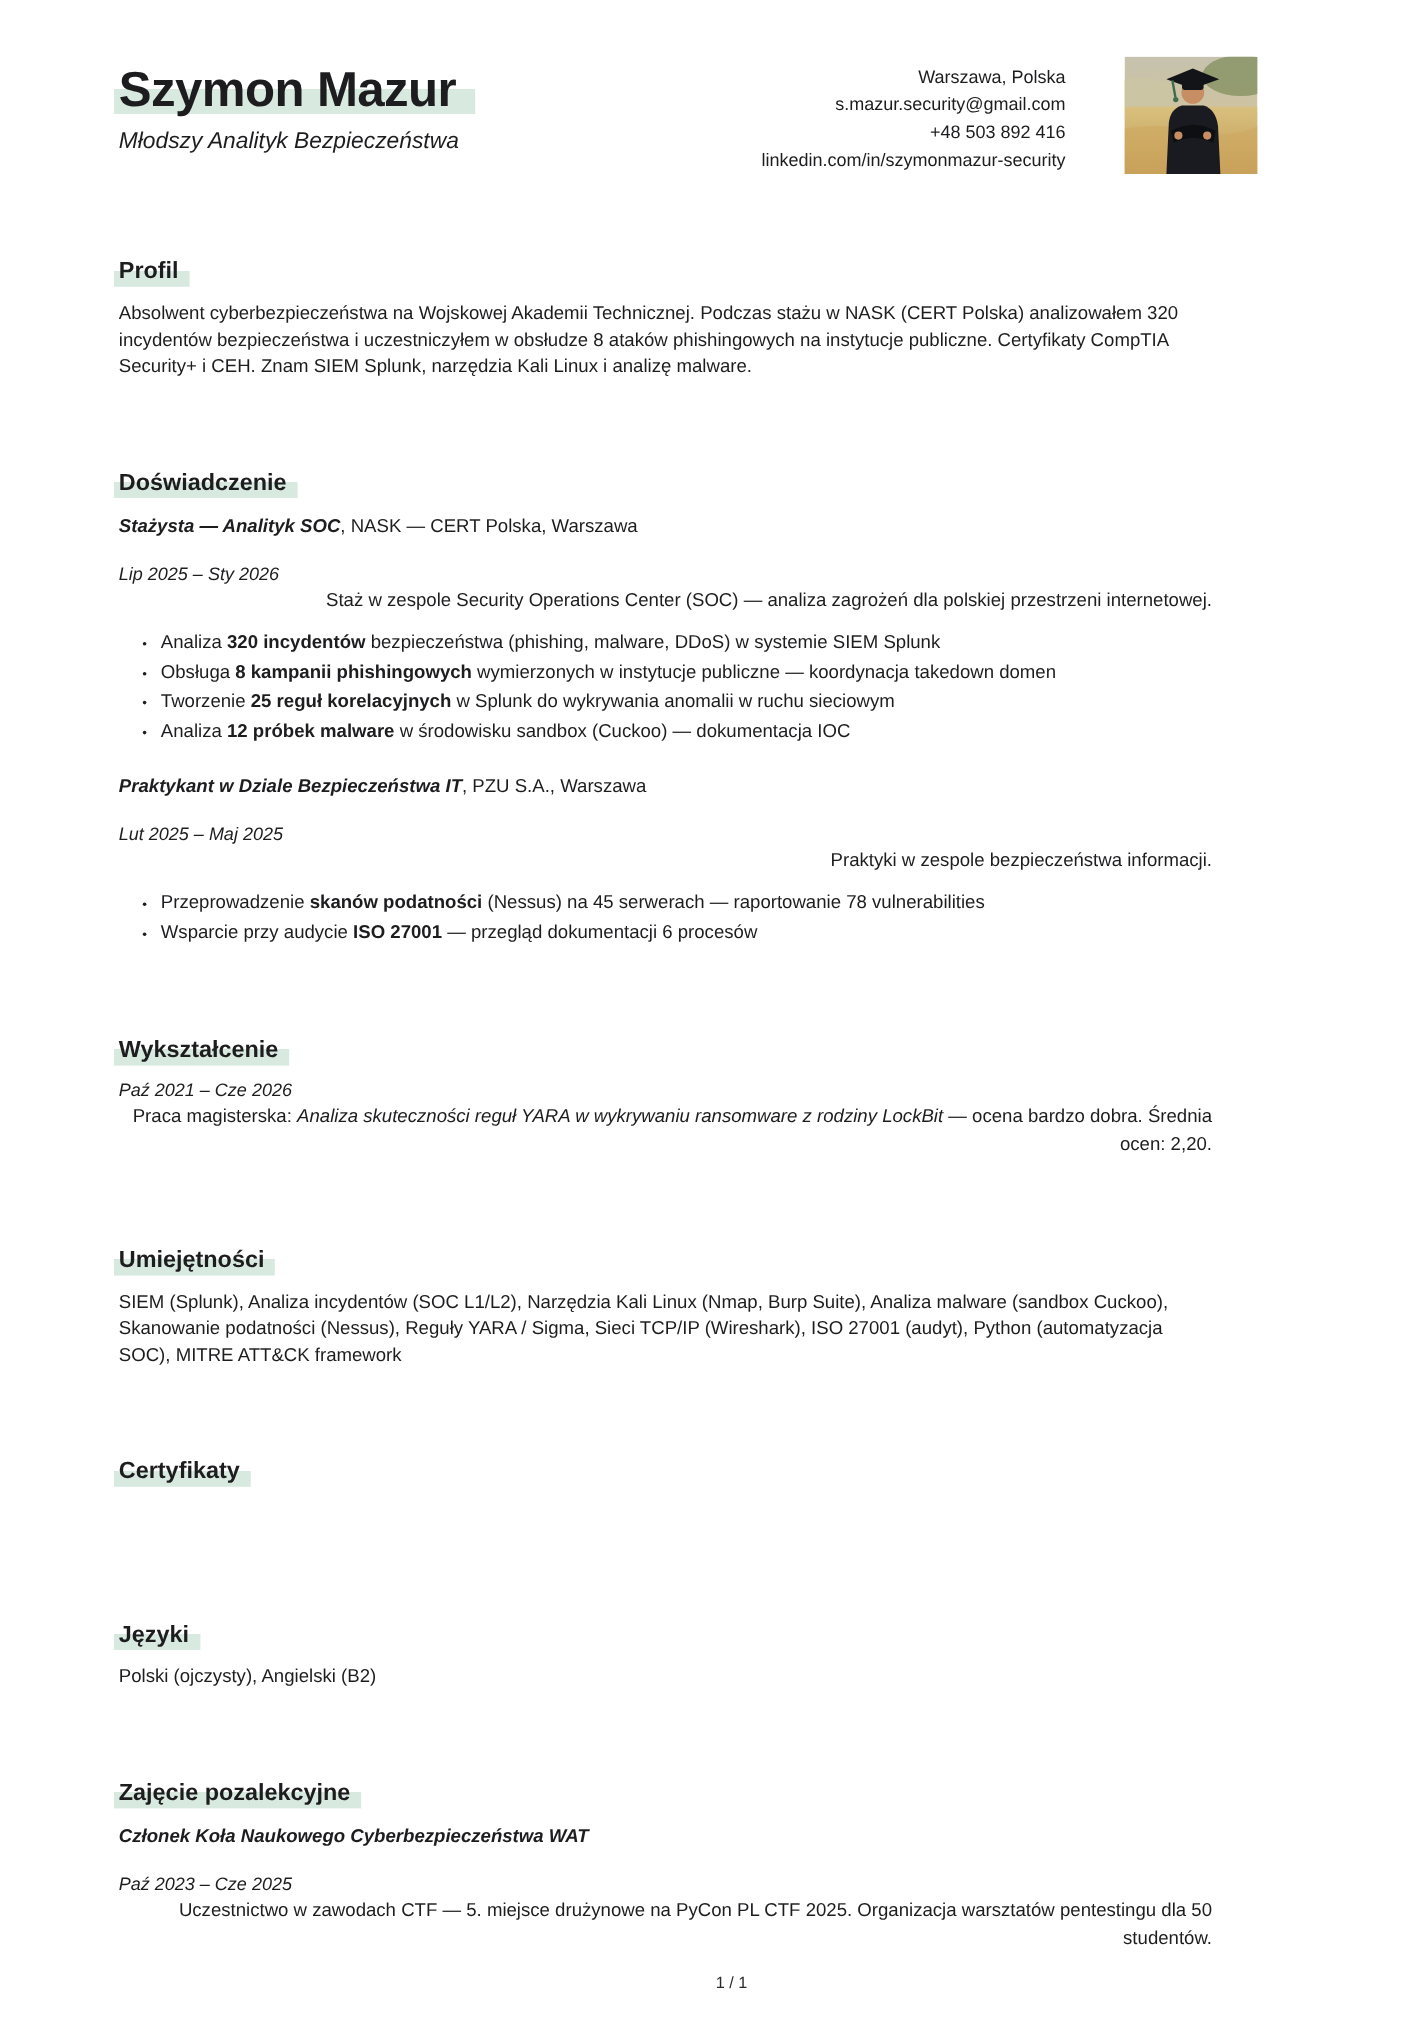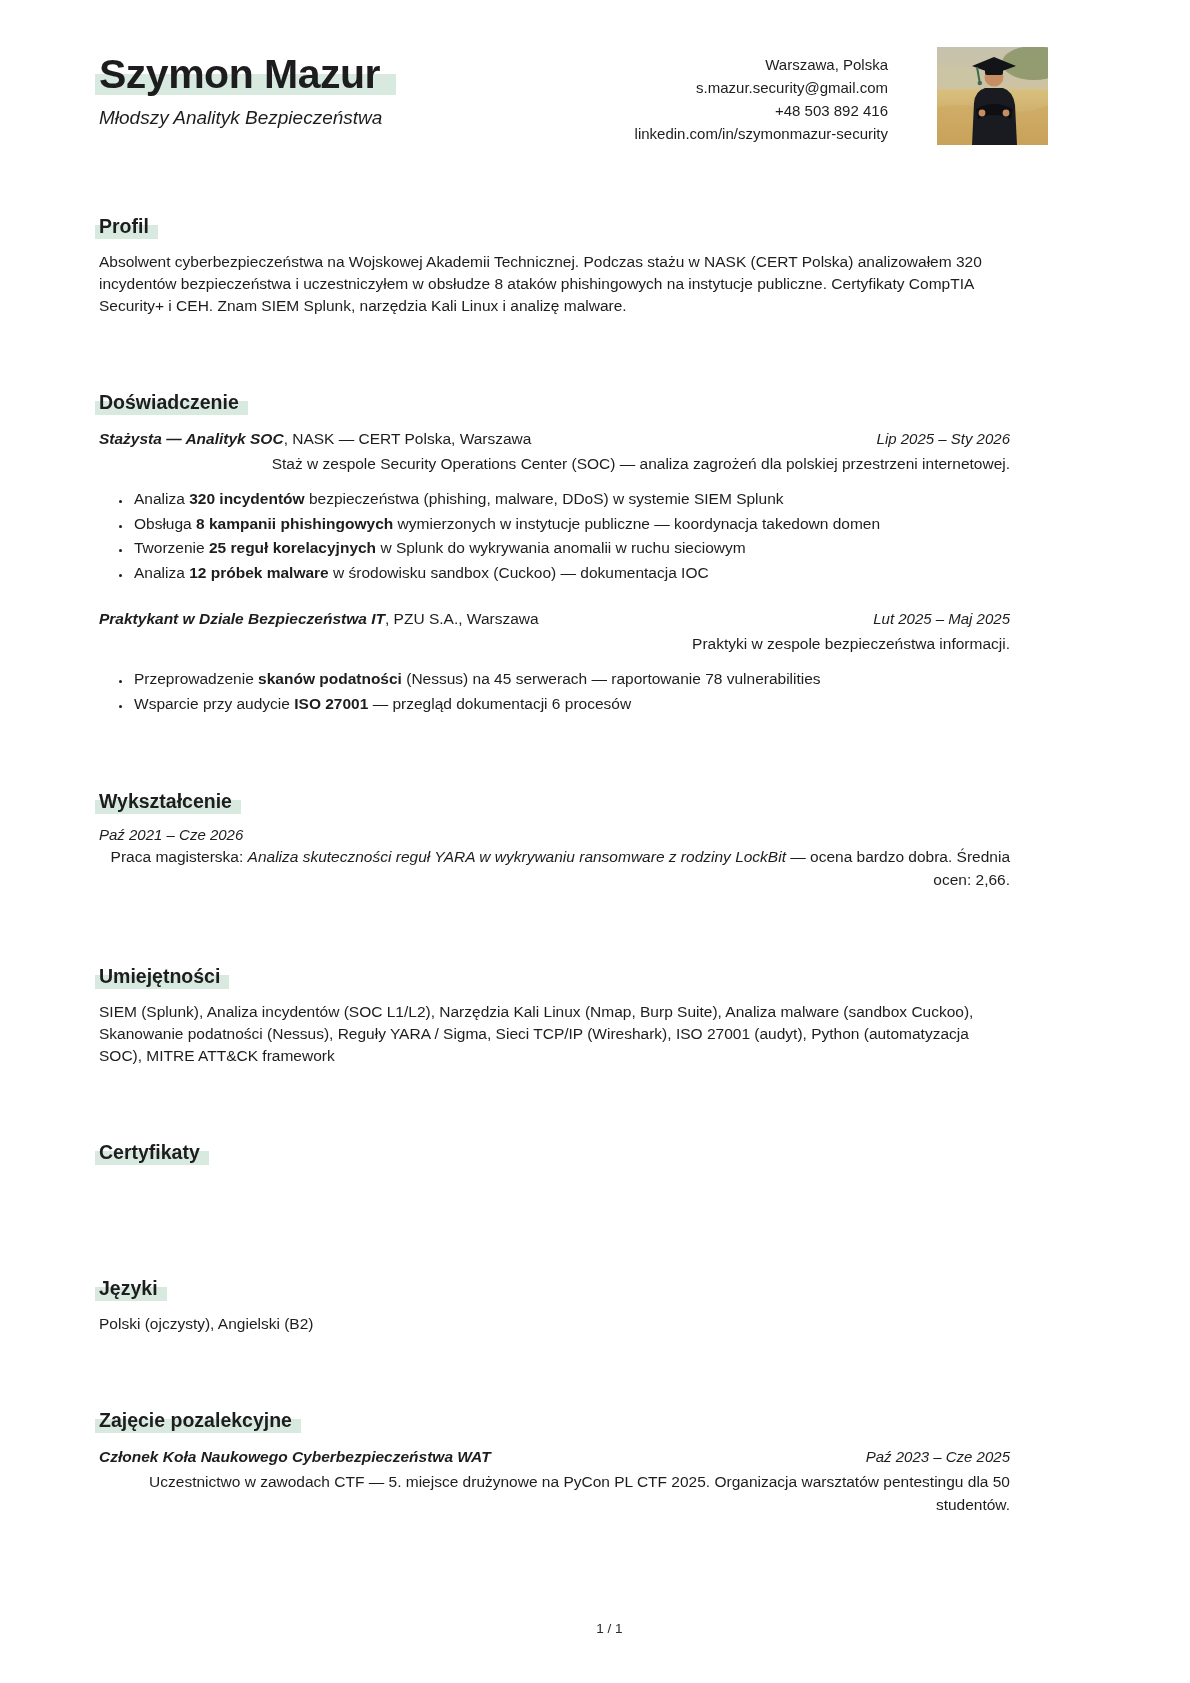--- a/index.html
+++ b/index.html
@@ -26,33 +26,33 @@
   h2{ font-size:19.5px; font-weight:700; margin:28px 0 12px; line-height:26px; }
   h2 .hl{
     display:inline-block; padding:0 9px 0 4px; margin-left:-4px;
     background:linear-gradient(transparent 48%, var(--hl) 48%);
     margin-top:44px;
   }
   .section-profil h2{ margin-top:24px; }
   p.body{ margin:0; font-size:15.5px; line-height:22px; }
   
   .entry{ margin-bottom:22px; }
-  .entry-head{ display:flex; justify-content:space-between; align-items:baseline; gap:20px; }
+  .entry-head{ display:flex; justify-content:space-between; align-items:baseline; gap:20px;flex-direction:column; }
   .entry-title{ font-size:15.5px; line-height:23px; }
   .bi{ font-weight:700; font-style:italic; }
   .entry-date{ font-size:15px; font-style:italic; white-space:nowrap; flex:0 0 auto; }
   .entry-summary{ margin-top:2px; font-size:15.5px; line-height:23px;text-align:right; }
   ul.bullets{ margin:12px 0 0; padding-left:33px; }
   ul.bullets li{ font-size:15.5px; line-height:24.5px; margin:0; padding-left:2px; }
   ul.bullets li::marker{ font-size:11px; }
   .it{ font-style:italic; }
   .section-certs .empty{ height:26px; }
   
   .footer{
-    position:absolute; bottom:47px; left:44px; width:1021px;
+    position:absolute; bottom:23px; left:44px; width:1021px;
     text-align:center; font-size:13.5px; color:#2a2a2c;
   }
 </style>
 </head>
 <body>
 
 <div class="page">
 
   <div class="header">
     <div class="head-left">
@@ -129,21 +129,21 @@
       </ul>
     </div>
   </section>
 
   <section>
     <h2><span class="hl">Wykształcenie</span></h2>
     <div class="entry">
       <div class="entry-head">
         <div class="entry-date">Paź 2021 – Cze 2026</div>
       </div>
-      <div class="entry-summary"><span>Praca magisterska: </span><span class="it">Analiza skuteczności reguł YARA w wykrywaniu ransomware z rodziny LockBit</span><span> — ocena bardzo dobra. Średnia ocen: 2,66.</span></div>
+      <div class="entry-summary"><span>Praca magisterska: </span><span class="it">Analiza skuteczności reguł YARA w wykrywaniu ransomware z rodziny LockBit</span><span> — ocena bardzo dobra. Średnia ocen: 2,20.</span></div>
     </div>
   </section>
 
   <section>
     <h2><span class="hl">Umiejętności</span></h2>
     <p class="body">SIEM (Splunk), Analiza incydentów (SOC L1/L2), Narzędzia Kali Linux (Nmap, Burp Suite), Analiza malware (sandbox Cuckoo), Skanowanie podatności (Nessus), Reguły YARA / Sigma, Sieci TCP/IP (Wireshark), ISO 27001 (audyt), Python (automatyzacja SOC), MITRE ATT&amp;CK framework</p>
   </section>
 
   <section class="section-certs">
     <h2><span class="hl">Certyfikaty</span></h2>

